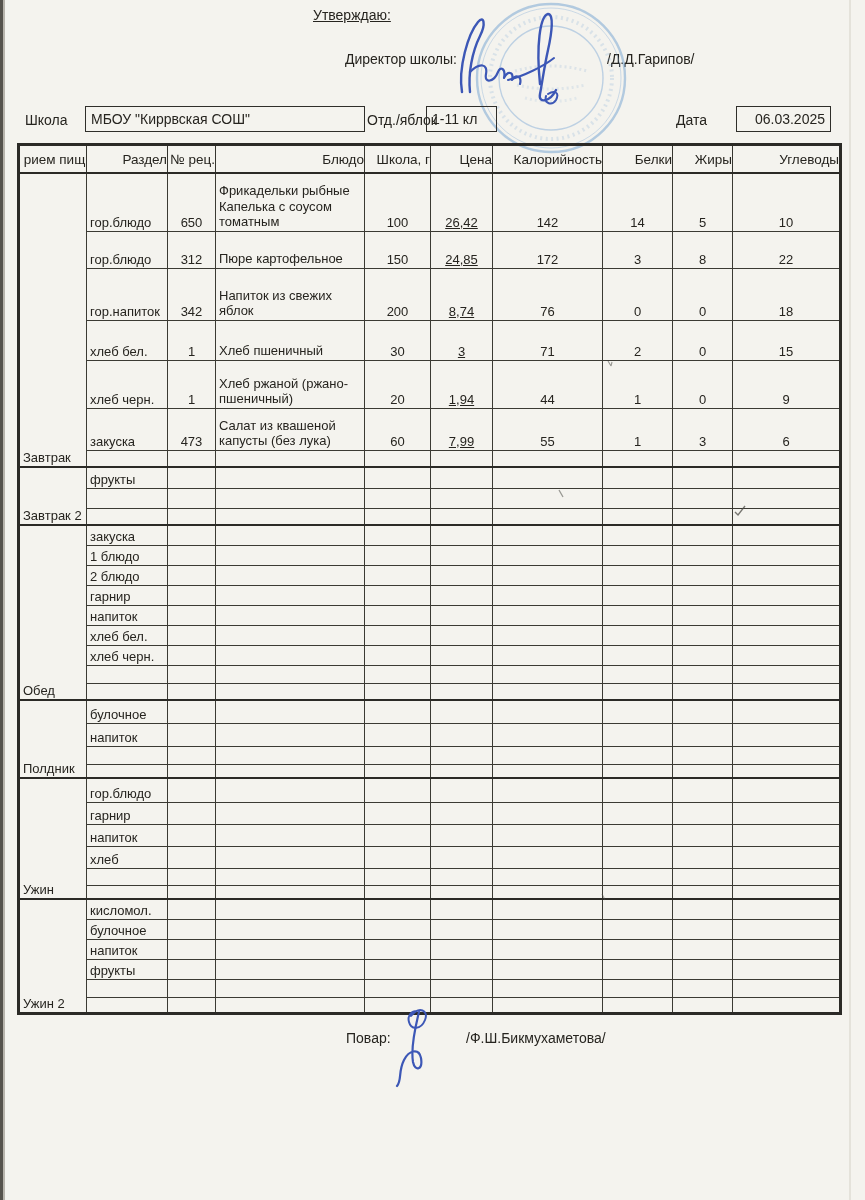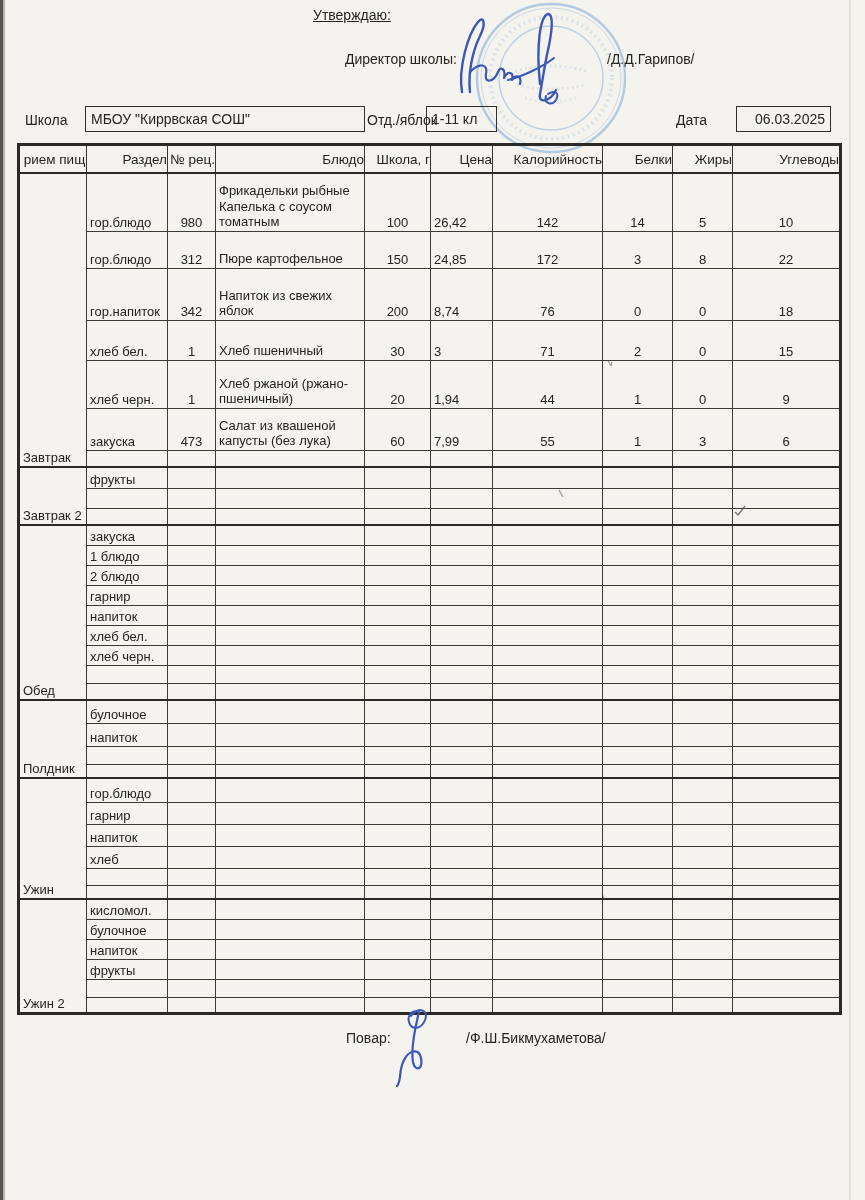--- a/index.html
+++ b/index.html
@@ -32,21 +32,21 @@
   table.menu td{
     border:1.3px solid #3b3a33;font-size:13px;vertical-align:bottom;
     padding:1px 3px;overflow:hidden;
   }
   tbody.section tr:first-child td{border-top:2.7px solid #2b2a26;}
   td.meal{vertical-align:top;font-size:13.5px;padding-top:3px;padding-left:3px;white-space:nowrap;}
   td.meal.deep{padding-top:38px;}
   td.c-razdel{text-align:left;white-space:nowrap;padding-left:3px;}
   td.c-dish{text-align:left;line-height:15.5px;padding-left:4px;padding-bottom:2px;}
   td.c-rec,td.c-out,td.c-kcal,td.c-prot,td.c-fat,td.c-carb{text-align:center;}
-  td.c-price{vertical-align:top;padding-top:2px;}
+  td.c-price{vertical-align:top;text-align:center;padding-top:2px;text-decoration:underline;}
 
   .sig-stroke{fill:none;stroke:#3c57b6;stroke-linecap:round;stroke-linejoin:round;}
   .stamp-stroke{fill:none;stroke:#7ba7d4;}
   .artifact{position:absolute;color:#4d4c47;}
 </style>
 </head>
 <body>
 
 <div class="page">
 
@@ -111,21 +111,21 @@
           <th>Калорийность</th>
           <th>Белки</th>
           <th>Жиры</th>
           <th>Углеводы</th>
         </tr>
       </thead>
       <tbody class="section">
         <tr style="height: 58px;">
           <td rowspan="7" class="meal deep">Завтрак</td>
           <td class="c-razdel">гор.блюдо</td>
-          <td class="c-rec">980</td>
+          <td class="c-rec">650</td>
           <td class="c-dish">Фрикадельки рыбные Капелька с соусом томатным</td>
           <td class="c-out">100</td>
           <td class="c-price">26,42</td>
           <td class="c-kcal">142</td>
           <td class="c-prot">14</td>
           <td class="c-fat">5</td>
           <td class="c-carb">10</td>
         </tr>
         <tr style="height: 37px;">
           <td class="c-razdel">гор.блюдо</td>

